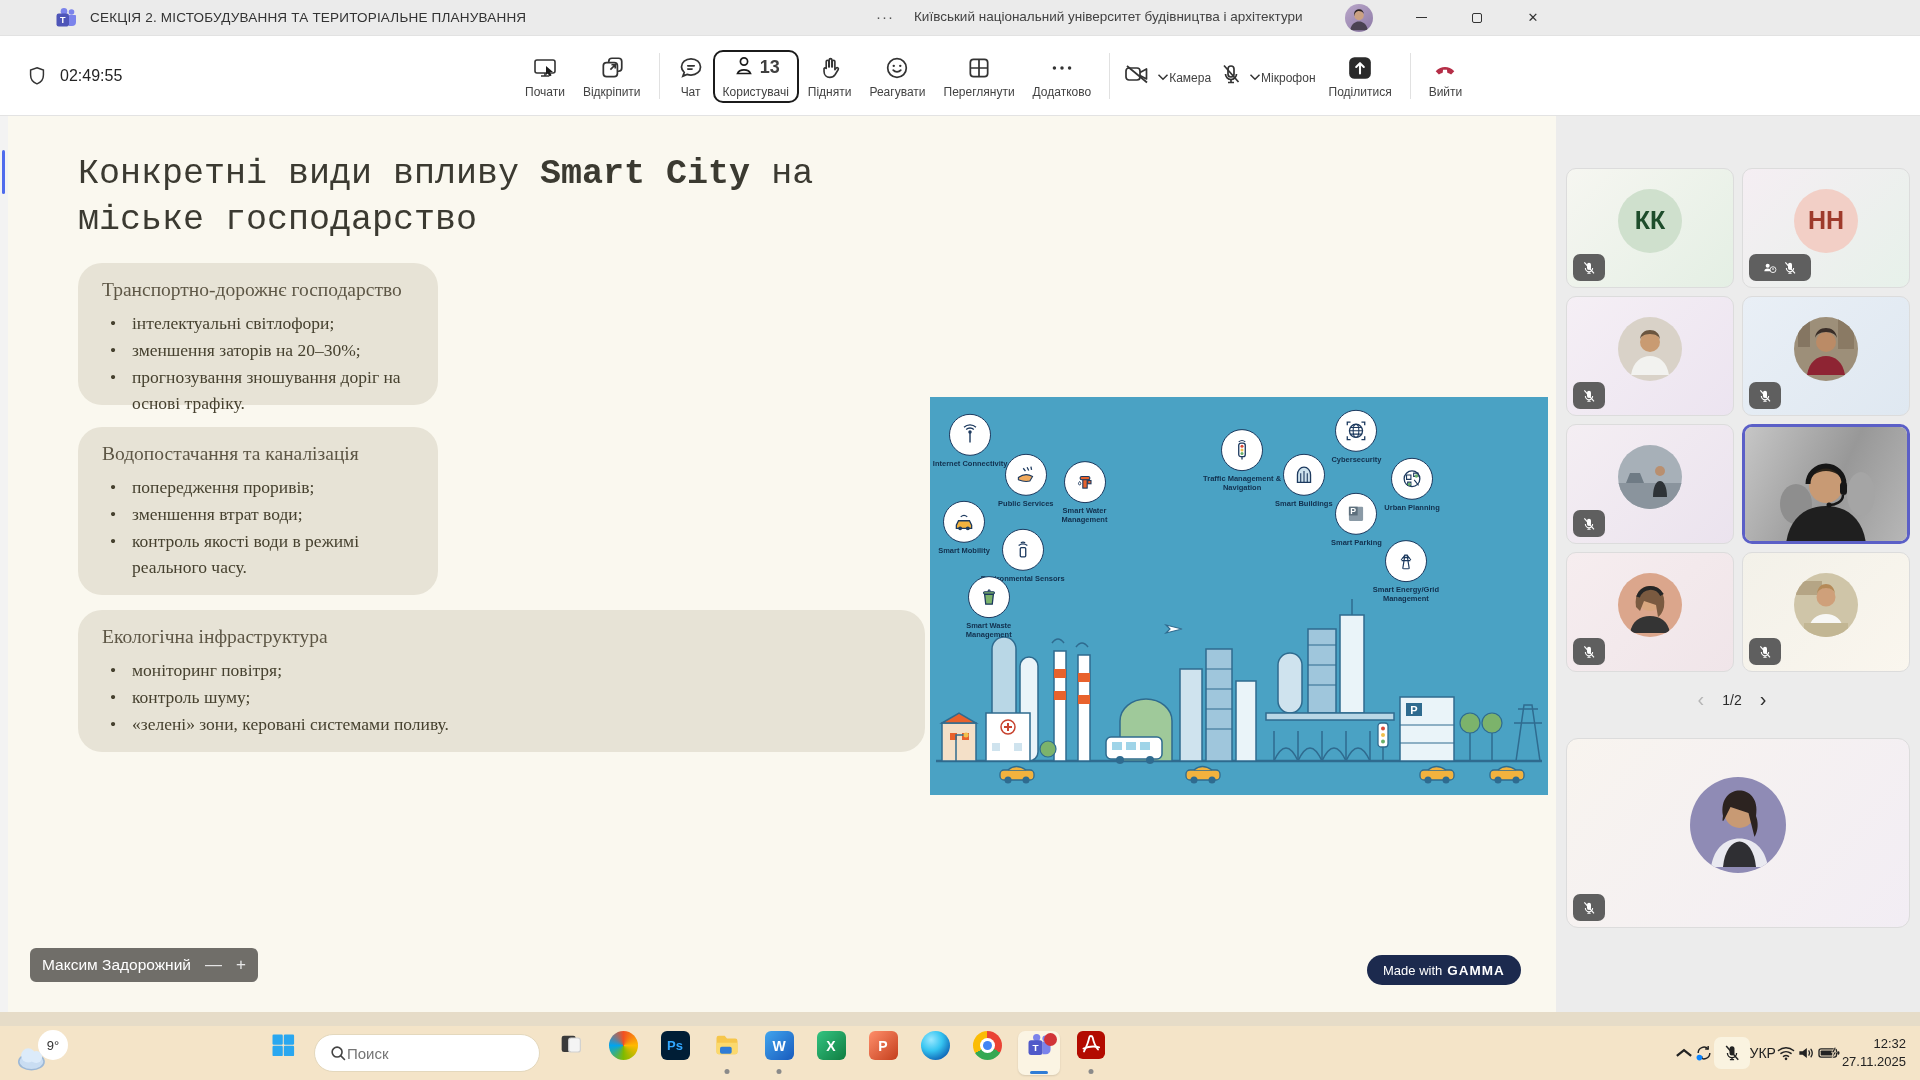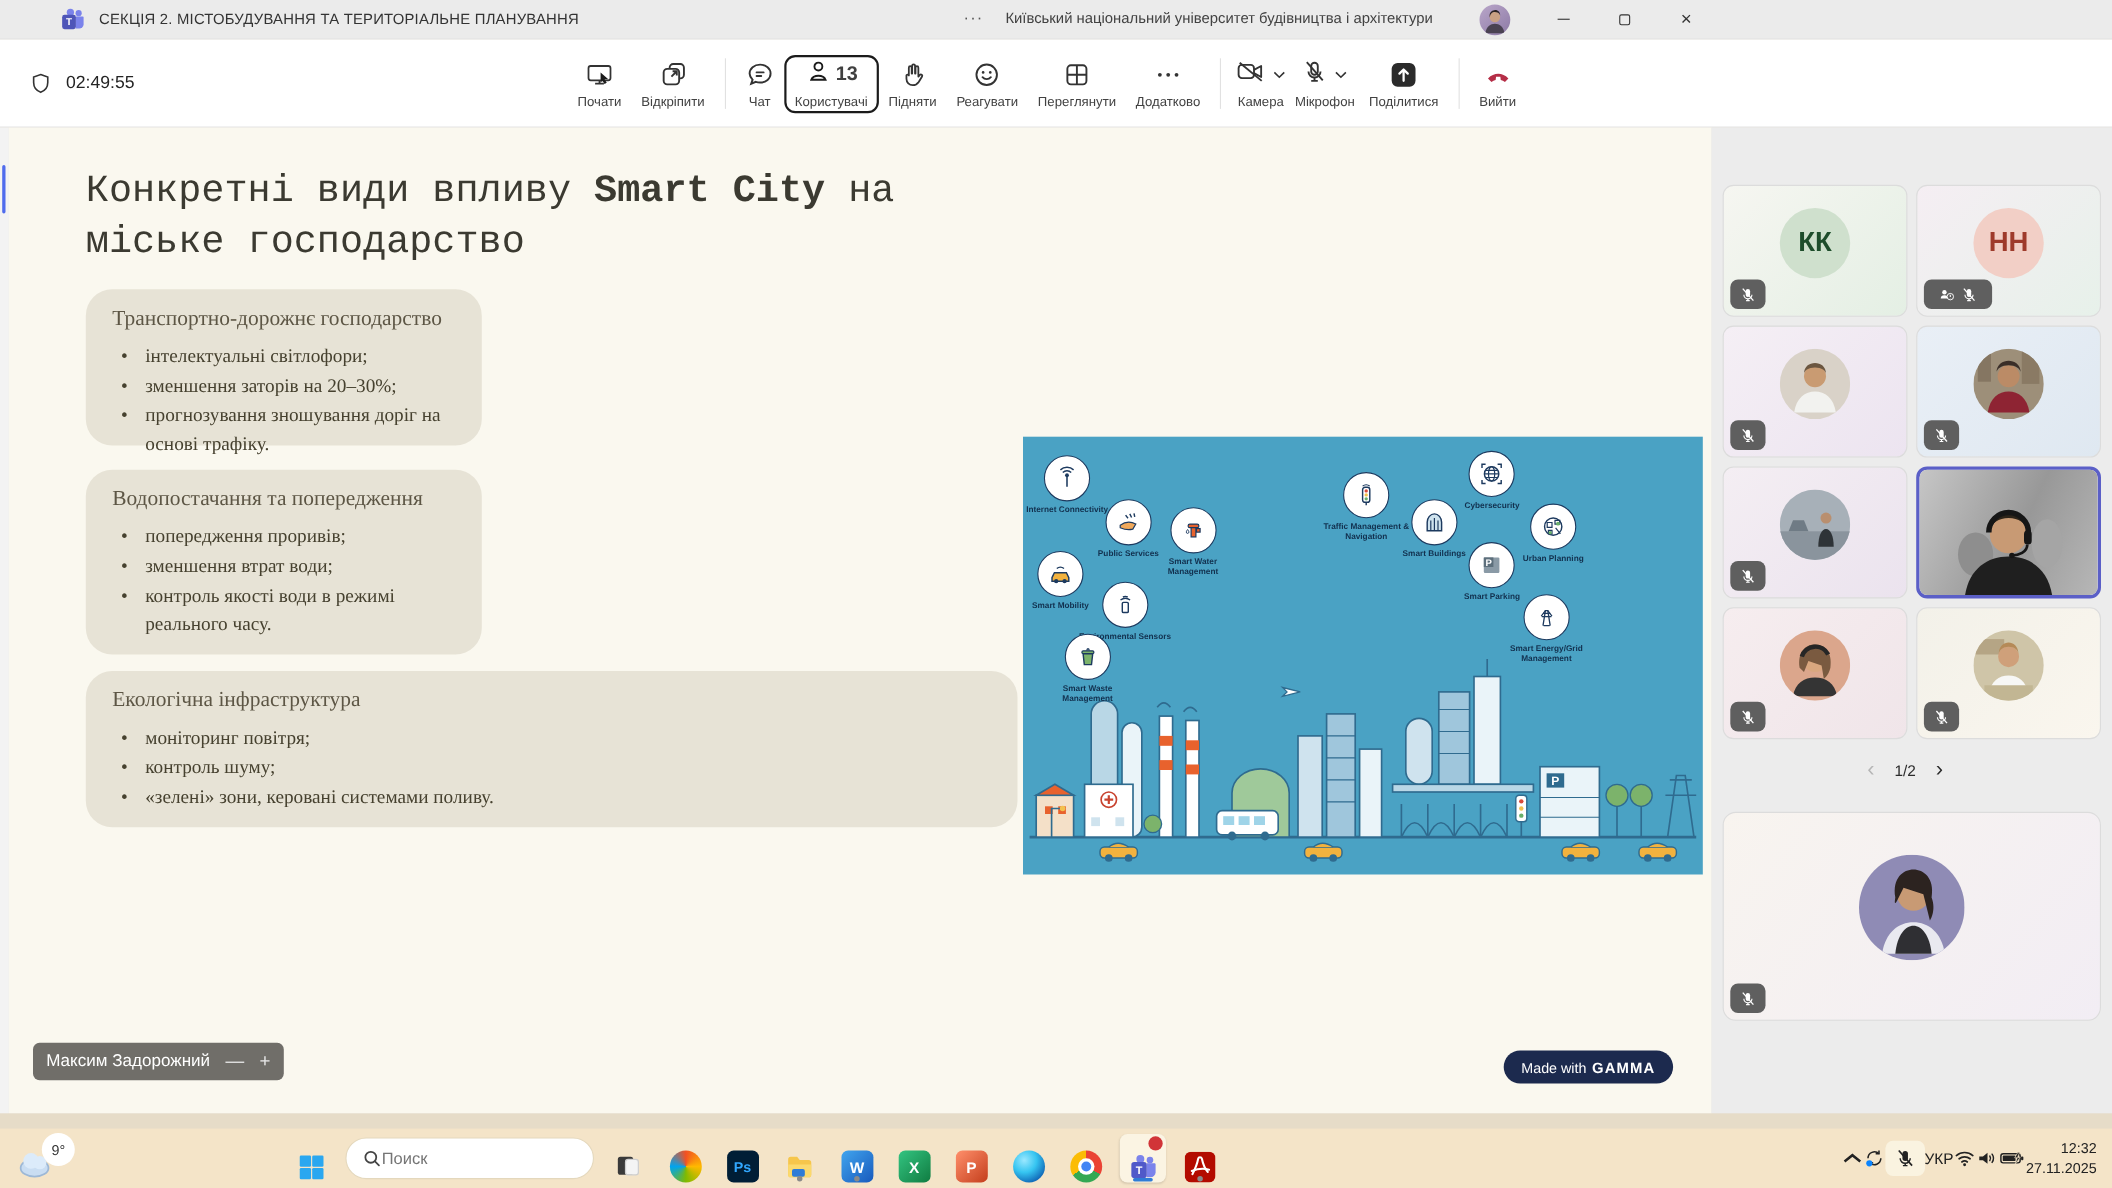--- a/index.html
+++ b/index.html
@@ -27,21 +27,21 @@
 .shield svg{width:22px;height:22px;display:block}
 .tcluster{position:absolute;left:516px;top:0;height:80px;display:flex;align-items:center}
 .tbtn{display:flex;flex-direction:column;align-items:center;justify-content:center;padding:4px 9px;border-radius:8px;cursor:pointer}
 .tbtn .ticon{height:28px;display:flex;align-items:center;justify-content:center}
 .tbtn .ticon svg{width:26px;height:26px}
 .tlabel{font-size:12px;color:#424242;margin-top:3px;white-space:nowrap}
 .tbtn.selected{border:2px solid #1b1b1b;border-radius:10px;padding:2px 8px}
 .people-ic{display:flex;align-items:center;gap:4px}
 .people-count{font-size:18px;font-weight:bold;color:#404040}
 .tdiv{width:1px;height:46px;background:#e1e1e1;margin:0 9px}
-.dev-unit{display:flex;flex-direction:column;align-items:center;padding:4px 4px}
+.dev-unit{display:flex;flex-direction:row;align-items:center;padding:4px 4px}
 .dev-row{display:flex;align-items:center;gap:6px;height:28px}
 .chev svg{width:12px;height:8px}
 .share-ic svg{width:30px;height:28px}
 .leave-ic svg{width:30px;height:26px}
 
 
 .content-bg{position:absolute;left:0;top:116px;width:1920px;height:896px;background:#e6e4e2}
 .left-rail{position:absolute;left:0;top:116px;width:8px;height:896px;background:#f3f3f3}
 .rail-accent{position:absolute;left:2px;top:34px;width:3px;height:44px;background:#4f6bed;border-radius:2px}
 .slide{position:absolute;left:8px;top:116px;width:1548px;height:896px;background:#faf8ef;overflow:hidden}
@@ -97,21 +97,21 @@
 .t5{background:linear-gradient(135deg,#f4eef3,#ebe3ee)}
 .t7{background:linear-gradient(135deg,#f6edef,#f0e5e9)}
 .t8{background:linear-gradient(135deg,#f3f1e9,#faf6ee)}
 
 
 .taskbar{position:absolute;left:0;top:1026px;width:1920px;height:54px;background:#f4e4c8}
 .weather{position:absolute;left:14px;top:4px;display:flex;align-items:flex-start}
 .weather svg{width:38px;height:38px;margin-top:8px}
 .temp-bubble{background:#fff;border-radius:50%;width:30px;height:30px;display:flex;align-items:center;justify-content:center;font-size:13px;color:#333;margin-left:-14px}
 .tb-center{position:absolute;left:262px;top:0;height:54px;display:flex;align-items:center;gap:10px}
-.tk{width:42px;height:44px;border-radius:7px;display:flex;align-items:flex-end;justify-content:center;position:relative;cursor:pointer}
+.tk{width:42px;height:44px;border-radius:7px;display:flex;align-items:flex-start;justify-content:center;position:relative;cursor:pointer}
 .tk svg{width:28px;height:28px}
 .tk .dot{position:absolute;bottom:1px;left:50%;transform:translateX(-50%);width:5px;height:5px;border-radius:3px;background:#8a8necbb;background:#8a8a8a}
 .search-pill{width:226px;height:38px;background:#fff;border:1px solid #e4d8bd;border-radius:19px;display:flex;align-items:center;padding:0 14px;}
 .search-pill svg{width:18px;height:18px}
 .search-pill input{border:none;outline:none;font-size:15px;color:#444;width:150px;background:transparent;font-family:"Liberation Sans",sans-serif}
 .appic{width:29px;height:29px;border-radius:6px;display:flex;align-items:center;justify-content:center;color:#fff;font-weight:bold;font-size:14px}
 .word{background:linear-gradient(135deg,#41a5ee,#185abd)}
 .excel{background:linear-gradient(135deg,#33c481,#107c41)}
 .ppt{background:linear-gradient(135deg,#ff8f6b,#c43e1c)}
 .ps{background:#001e36;color:#31a8ff;font-size:13px}
@@ -326,21 +326,21 @@
     <h3>Транспортно-дорожнє господарство</h3>
     <ul>
       <li>інтелектуальні світлофори;</li>
       <li>зменшення заторів на 20–30%;</li>
       <li>прогнозування зношування доріг на основі трафіку.</li>
     </ul>
   </div>
 
 
   <div class="card card3">
-    <h3>Водопостачання та попередження</h3>
+    <h3>Водопостачання та каналізація</h3>
     <ul>
       <li>попередження проривів;</li>
       <li>зменшення втрат води;</li>
       <li>контроль якості води в режимі реального часу.</li>
     </ul>
   </div>
 
 
   <div class="card card5">
     <h3>Екологічна інфраструктура</h3>

